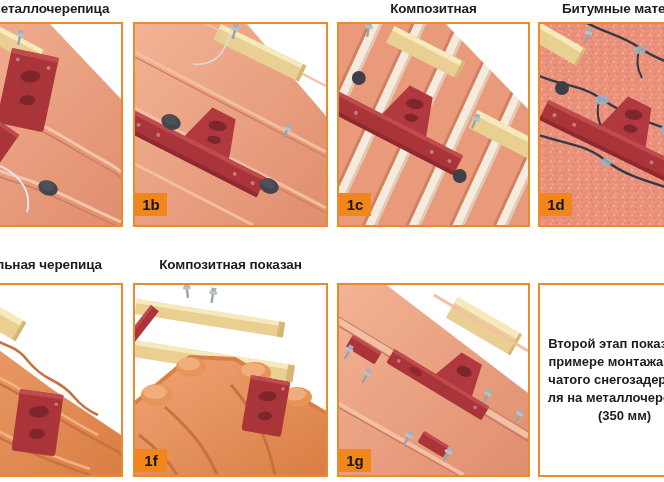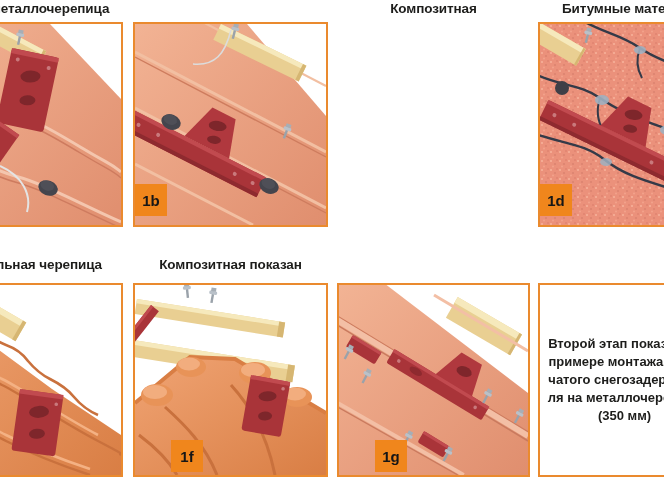--- a/index.html
+++ b/index.html
@@ -2,24 +2,24 @@
 <html><head>
 <meta charset="utf-8">
 <style>
   html,body{margin:0;padding:0;background:#fff;}
   #canvas{position:relative;width:664px;height:482px;overflow:hidden;background:#fff;
           font-family:"Liberation Sans",sans-serif;}
   .panel{position:absolute;border:2px solid #EA8A2E;background:#fff;box-sizing:border-box;}
   .panel svg{position:absolute;left:0;top:0;width:100%;height:100%;display:block;}
   .ptitle{position:absolute;text-align:center;font-size:13.5px;font-weight:bold;color:#1D1D1B;
           white-space:nowrap;letter-spacing:-0.1px;}
-  .badge{position:absolute;left:0;width:32px;height:32px;background:#F0861C;color:#161616;
+  .badge{position:absolute;left:0;width:32px;height:23px;background:#F0861C;color:#161616;
          font-size:15px;font-weight:bold;display:flex;align-items:center;justify-content:center;}
   .badge.r1{bottom:9px;}
-  .badge.r2{bottom:3px;margin-left:36px;}
+  .badge.r2{bottom:3px;}
   .note-text{position:absolute;left:2px;right:24px;top:50px;text-align:center;
              font-size:13px;font-weight:bold;color:#1D1D1B;line-height:18px;white-space:nowrap;}
 </style>
 </head>
 <body>
 
 <div id="canvas">
 
   <svg width="0" height="0" style="position:absolute" aria-hidden="true">
     <defs>
@@ -123,20 +123,38 @@
       <path d="M96,6 C90,30 80,42 58,40" stroke="#DCDCDC" stroke-width="1.6" fill="none"></path>
       <use href="#brk" transform="translate(16,50) rotate(27)"></use>
       <use href="#stp" transform="translate(36,98) rotate(22)"></use>
       <use href="#stp" transform="translate(134,162) rotate(22)"></use>
       <use href="#scr" transform="translate(100,6) rotate(14)"></use>
       <use href="#scr" transform="translate(152,106) rotate(20)"></use>
     </svg>
     <div class="badge r1">1b</div>
   </div>
 
+  <div class="panel" style="left:337px;top:22px;width:193px;height:205px">
+    <svg viewBox="0 0 191 201" preserveAspectRatio="none">
+      <rect width="191" height="201" fill="#fff"></rect>
+      <polygon points="0,0 108,0 191,85 191,201 0,201" fill="url(#pCorr)"></polygon>
+      <g transform="translate(56,2) rotate(27)">
+          <use href="#wood" transform="scale(0.8,1.15)"></use>
+        </g>
+      <g transform="translate(140,86) rotate(27)">
+          <use href="#wood" transform="scale(0.75,1.25)"></use>
+        </g>
+      <use href="#brk" transform="translate(10,28) rotate(27)"></use>
+      <circle cx="20" cy="54" r="7" fill="#3F3F47"></circle>
+      <circle cx="122" cy="152" r="7" fill="#3F3F47"></circle>
+      <use href="#scr" transform="translate(30,4) rotate(10)"></use>
+      <use href="#scr" transform="translate(138,96) rotate(24)"></use>
+    </svg>
+    <div class="badge r1">1c</div>
+  </div>
 
   <div class="panel" style="left:538px;top:22px;width:195px;height:205px">
     <svg viewBox="0 0 191 201" preserveAspectRatio="none">
       <rect width="191" height="201" fill="url(#pSpeck)"></rect>
       <g transform="translate(-8,-6) rotate(30)">
           <use href="#wood" transform="scale(0.62,1.2)"></use>
         </g>
       <path d="M40,-5 C60,8 80,10 100,24 S150,46 196,60" stroke="#343A48" stroke-width="2.4" fill="none"></path>
       <path d="M-5,50 C20,62 40,60 60,74 S100,96 125,104 S170,124 196,136" stroke="#343A48" stroke-width="2.4" fill="none"></path>
       <path d="M-5,110 C25,120 45,120 65,136 S110,158 135,166 S180,186 196,192" stroke="#343A48" stroke-width="2.4" fill="none"></path>

